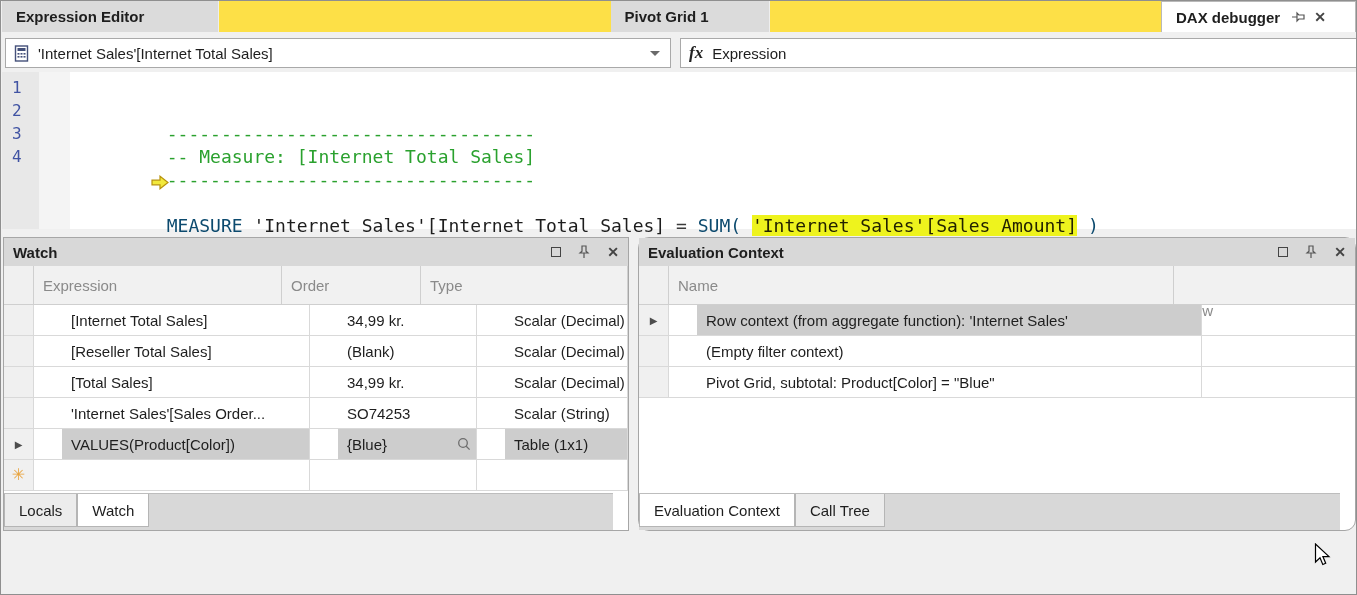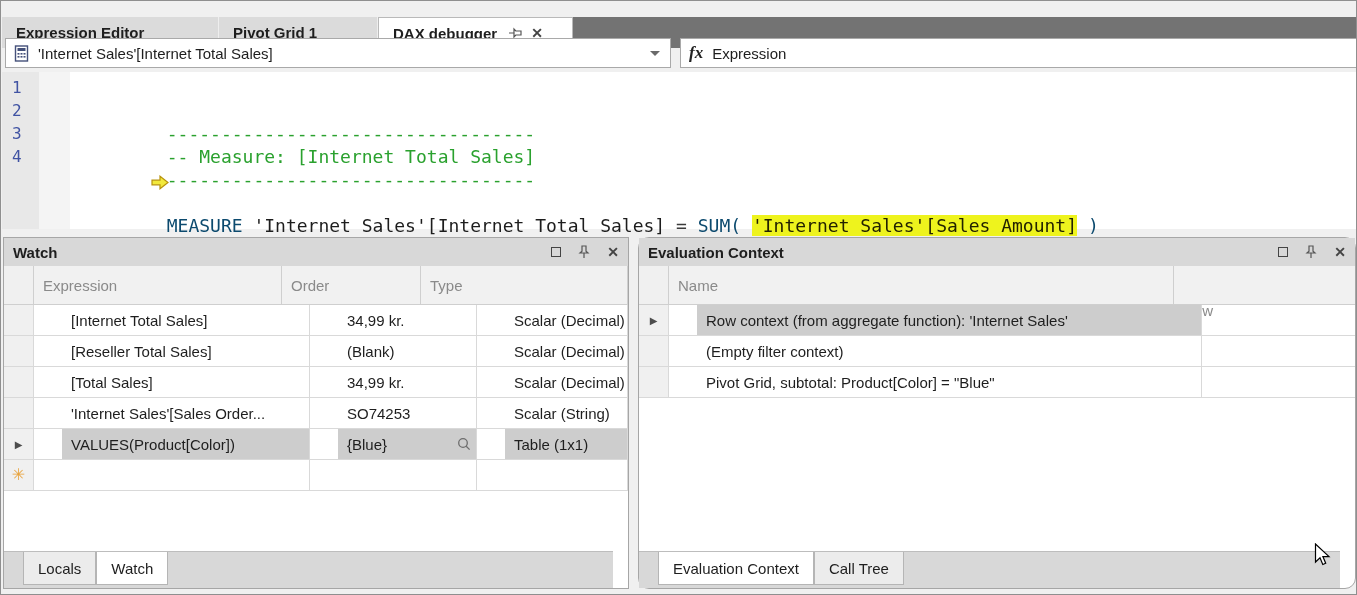--- a/index.html
+++ b/index.html
@@ -3,21 +3,21 @@
 <meta charset="utf-8">
 <style>
   * { margin:0; padding:0; box-sizing:border-box; }
   body { background:#ffffff; font-family:"Liberation Sans", sans-serif; }
   .screen{
     position:relative; width:1357px; height:595px;
     background:#f0f0f0; border:1px solid #8f8f8f; overflow:hidden;
     font-family:"Liberation Sans", sans-serif; color:#1e1e1e;
   }
   
-  .doc-tabstrip{ position:absolute; left:1px; top:16px; right:0; height:31px; display:flex; background:#737373; }
+  .doc-tabstrip{ position:absolute; left:1px; top:0; right:0; height:31px; display:flex; background:#fde047;justify-content:space-between; }
   .doc-tab{ display:flex; align-items:center; padding:0 14px; height:31px;
     background:#dbdbdb; border-right:1px solid #eeeeee; font-weight:bold; font-size:15px; cursor:default; }
   .doc-tab.active{ background:#ffffff; border:1px solid #b9b9b9; border-bottom:none; }
   .doc-tab .tab-icons{ display:flex; align-items:center; gap:10px; margin-left:12px; color:#5a5a5a; }
   
   .combo{ position:absolute; top:37px; height:30px; background:#ffffff; border:1px solid #a9a9a9;
     display:flex; align-items:center; padding-left:8px; font-size:15px; }
   .combo-left{ left:4px; width:666px; }
   .combo-right{ left:679px; width:796px; }
   .combo .arrow{ margin-left:auto; margin-right:10px; width:0; height:0;
@@ -32,21 +32,21 @@
     font-size:18px; line-height:23px; }
   .code-line{ position:relative; white-space:pre; padding-left:78px; height:23px; }
   .line-num{ position:absolute; left:10px; top:0; width:26px; color:#4053a3; font-size:16px; }
   .exec-arrow{ position:absolute; left:41px; top:4px; }
   .tok-kw{ color:#0c4a6e; }
   .tok-comment{ color:#2aa12e; }
   .tok-ref{ color:#1d1d1d; }
   .tok-op{ color:#3b3b3b; }
   .tok-hl{ background:#eef31d; color:#222200; }
   
-  .panel{ position:absolute; top:236px; height:352px; background:#ffffff; border:1px solid #a6a6a6; }
+  .panel{ position:absolute; top:236px; height:294px; background:#ffffff; border:1px solid #a6a6a6; }
   .watch-panel{ left:2px; width:626px; }
   .eval-panel{ left:637px; width:718px;border-radius:11px; }
   .panel-titlebar{ height:28px; background:#d8d8d8; display:flex; align-items:center; padding:0 9px;
     font-weight:bold; font-size:15px; }
   .panel-titlebar .win-icons{ margin-left:auto; display:flex; align-items:center; gap:17px; color:#444; }
   .box-icon{ width:10px; height:10px; border:1px solid #444; display:inline-block; }
   .close-glyph{ font-size:14px; color:#444; }
   .grid-header{ display:flex; height:39px; background:#f1f1f1; border-bottom:1px solid #cfcfcf;
     color:#8a8a8a; font-size:15px; }
   .grid-header .cell{ display:flex; align-items:center; padding-left:9px; border-right:1px solid #cfcfcf; }
@@ -54,21 +54,21 @@
   .grid-row .cell{ display:flex; align-items:center; padding-left:9px; border-right:1px solid #d9d9d9;
     white-space:nowrap; overflow:hidden; }
   .grid-row.selected .cell{ background:#cdcdcd; }
   .cell.indicator{ width:30px; min-width:30px; background:#f0f0f0 !important; justify-content:center; padding-left:0; }
   .w-expr{ width:248px; min-width:248px; } .w-val{ width:139px; min-width:139px; } .w-type{ flex:1; }
   .e-name{ width:505px; min-width:505px; } .e-row{ flex:1; justify-content:flex-end; padding-right:9px;margin-top:44px; }
   .row-arrow{ color:#4d4d4d; font-size:10px; }
   .new-row-star{ color:#e8a23a; font-size:16px; line-height:1; }
   .mag-icon{ margin-left:auto; margin-right:5px; display:flex; }
   .panel-tabstrip{ position:absolute; left:0; right:15px; bottom:0; height:37px; background:#d8d8d8;
-    border-top:1px solid #bdbdbd; display:flex; padding-left:19px; }
+    border-top:1px solid #bdbdbd; display:flex; padding-left:0; }
   .panel-tab{ display:flex; align-items:center; padding:0 14px; height:33px; font-size:15px;
     background:#ececec; border:1px solid #b5b5b5; border-top:none; cursor:default; }
   .panel-tab.active{ background:#ffffff; }
   .pin-rot{ transform:rotate(90deg); display:flex; }
   .mouse-cursor{ position:absolute; left:1313px; top:542px; }
 </style>
 </head>
 <body>
 
 <div class="screen">

